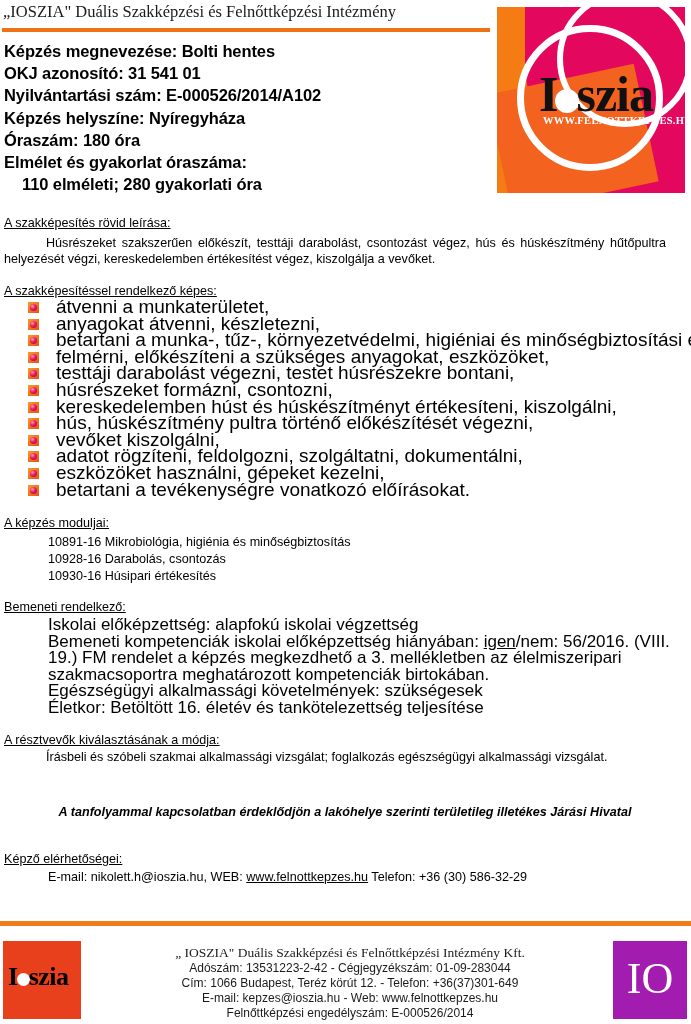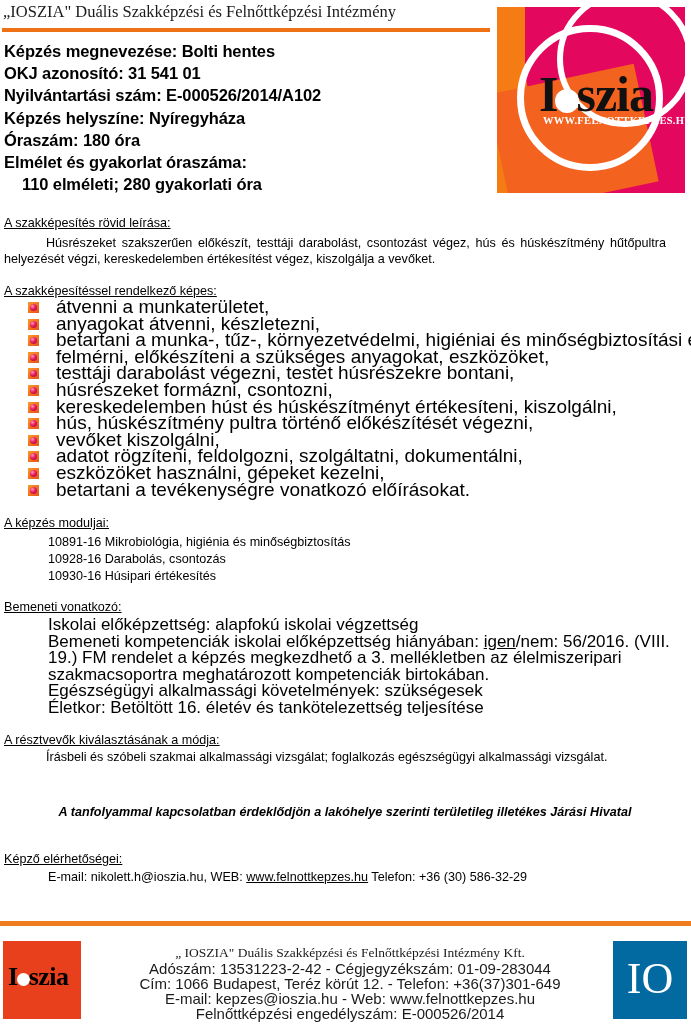--- a/index.html
+++ b/index.html
@@ -300,21 +300,21 @@
     border-radius: 50%;
     vertical-align: -1px;
     margin: 0 -1px;
   }
   .footer-logo-right {
     position: absolute;
     left: 613px;
     top: 941px;
     width: 74px;
     height: 78px;
-    background: #0369a1;
+    background: #a21caf;
   }
   .footer-logo-right .io {
     position: absolute;
     left: 0; right: 0;
     top: 14px;
     text-align: center;
     font-family: "Liberation Serif", serif;
     font-size: 44px;
     line-height: 48px;
     color: #ffffff;
@@ -327,21 +327,21 @@
     text-align: center;
   }
   .footer-text .f-title {
     font-family: "Liberation Serif", serif;
     font-size: 13.5px;
     line-height: 17px;
     color: #1a1a1a;
     white-space: nowrap;
   }
   .footer-text .f-row {
-    font-size: 15px;
+    font-size: 12px;
     line-height: 15px;
     color: #1a1a1a;
     white-space: nowrap;
   }
 </style>
 </head>
 <body>
 
 <div class="page">
 
@@ -427,21 +427,21 @@
       <span class="bullet-icon"></span>
       <span>betartani a tevékenységre vonatkozó előírásokat.</span>
     </div>
   </div>
 
   <div class="section-head" style="left:4px; top:515px;">A képzés moduljai:</div>
   <div class="module-list" style="top:534px;">10891-16 Mikrobiológia, higiénia és minőségbiztosítás</div>
   <div class="module-list" style="top:551px;">10928-16 Darabolás, csontozás</div>
   <div class="module-list" style="top:568px;">10930-16 Húsipari értékesítés</div>
 
-  <div class="section-head" style="left:4px; top:599px;">Bemeneti vonatkozó:</div>
+  <div class="section-head" style="left:4px; top:599px;">Bemeneti rendelkező:</div>
 
   <div class="admission">
     <div>Iskolai előképzettség: alapfokú iskolai végzettség</div>
     <div class="wrap"><span>Bemeneti kompetenciák iskolai előképzettség hiányában: </span><u class="plain">igen</u><span>/nem: 56/2016. (VIII. 19.) FM rendelet a képzés megkezdhető a 3. mellékletben az élelmiszeripari szakmacsoportra meghatározott kompetenciák birtokában.</span></div>
     <div>Egészségügyi alkalmassági követelmények: szükségesek</div>
     <div>Életkor: Betöltött 16. életév és tankötelezettség teljesítése</div>
   </div>
 
   <div class="section-head" style="left:4px; top:732px;">A résztvevők kiválasztásának a módja:</div>
   <div class="selection-para">

